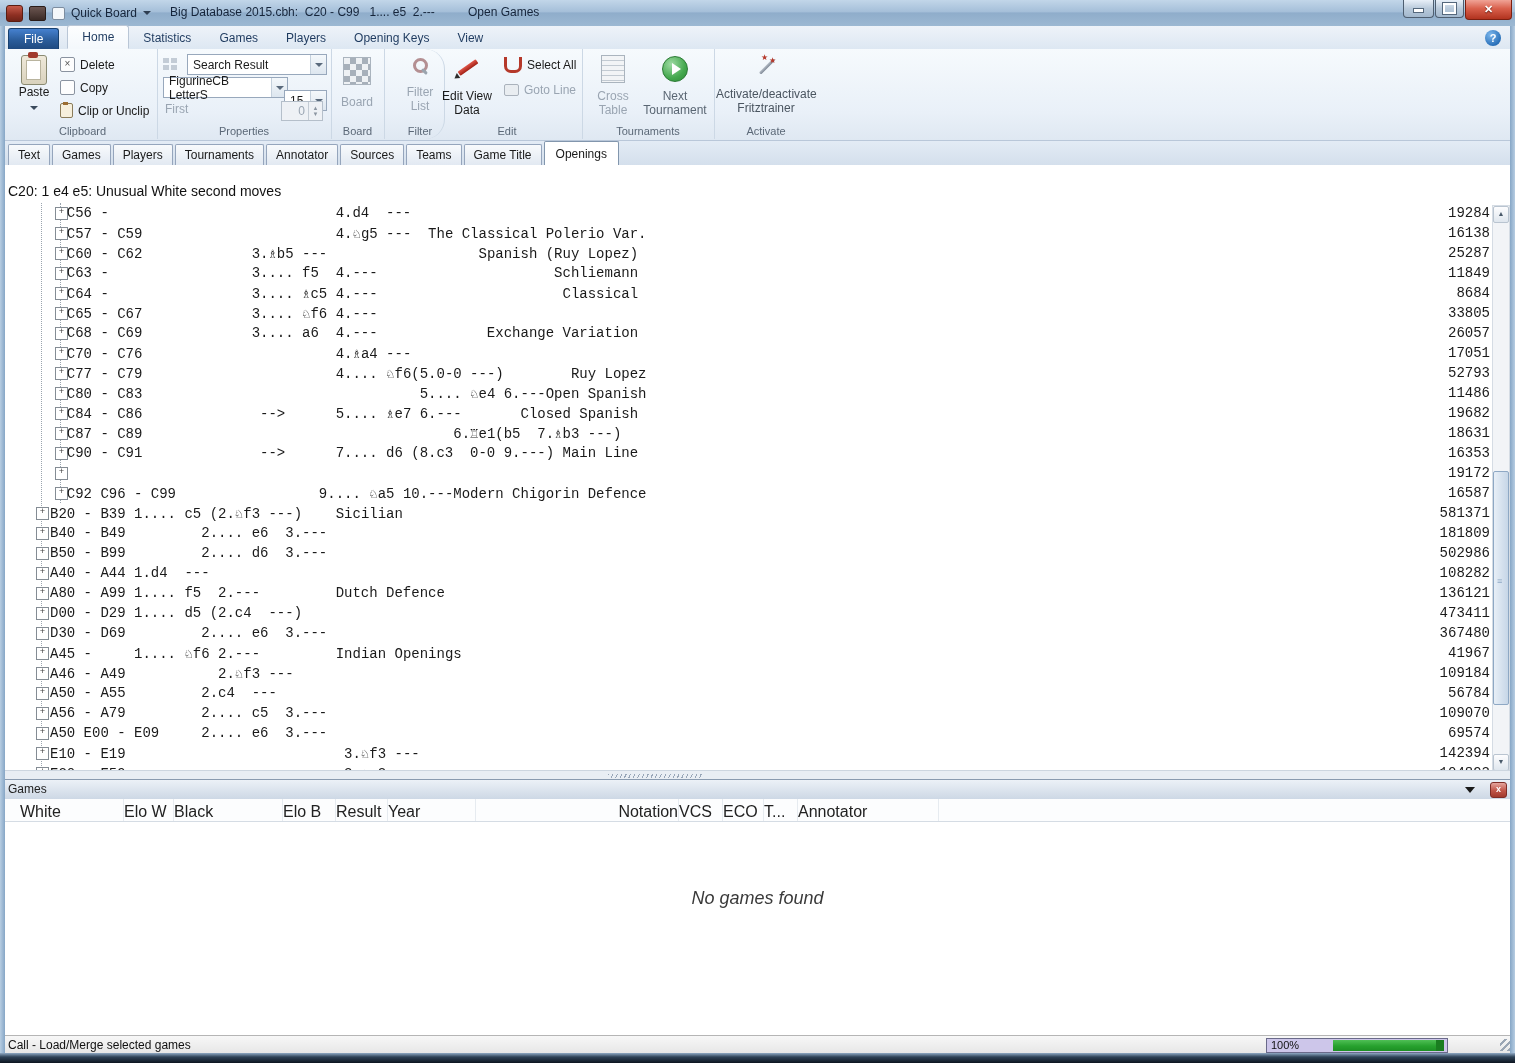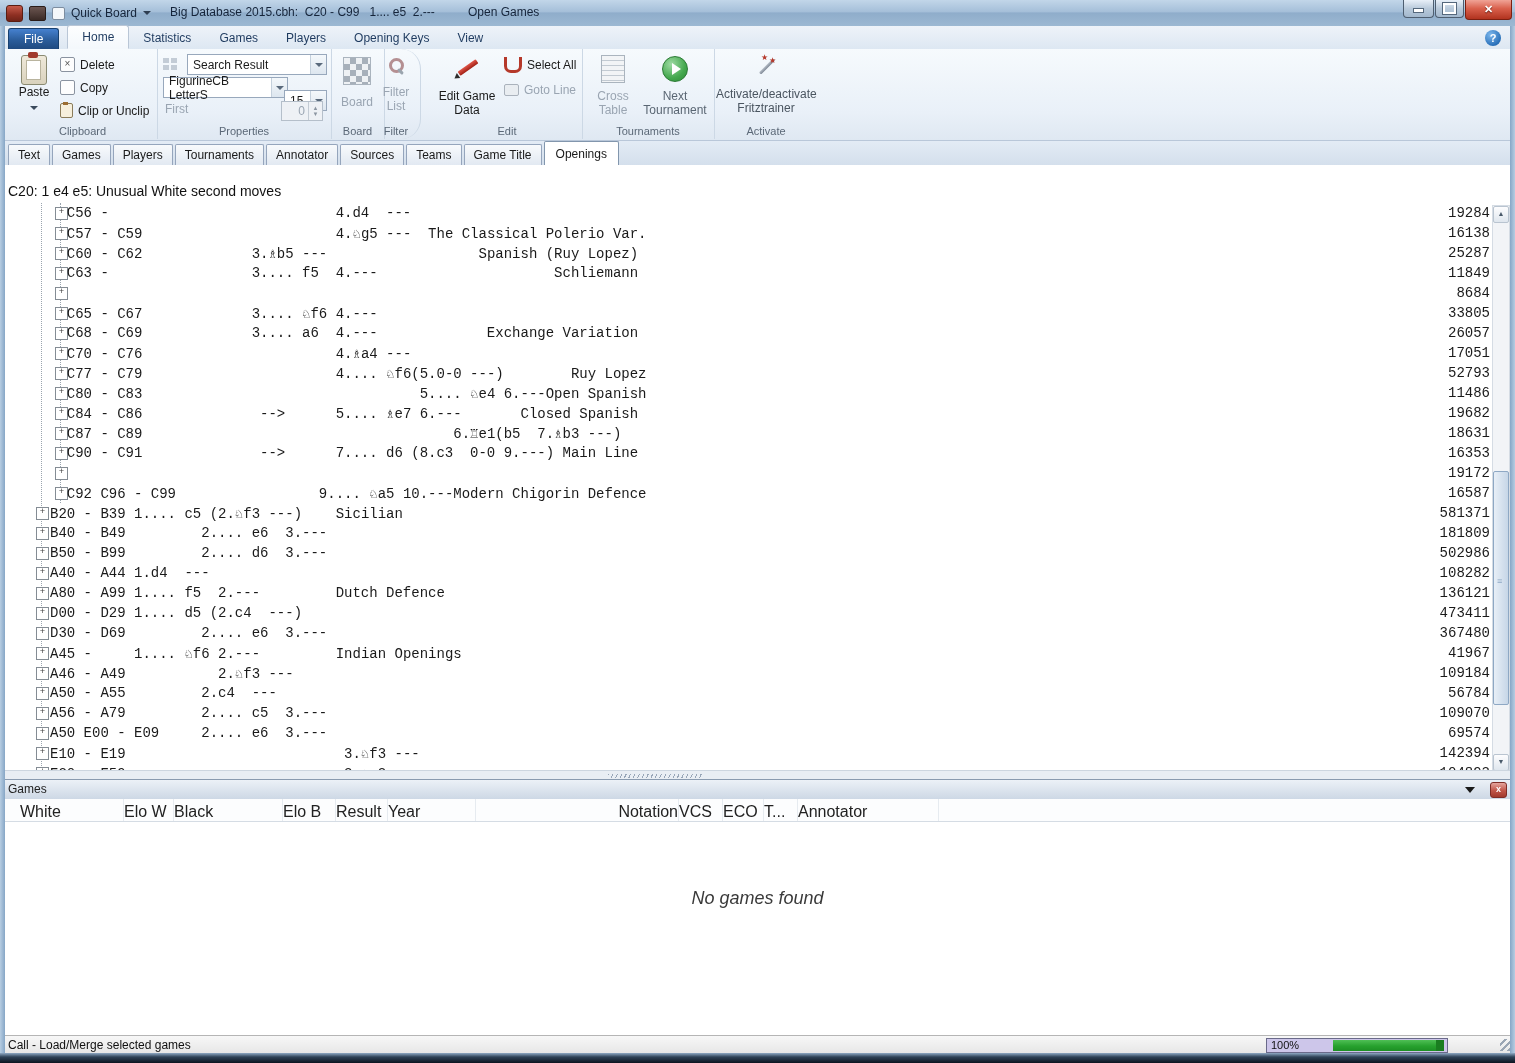--- a/index.html
+++ b/index.html
@@ -268,33 +268,33 @@
   </div>
 
   <div class="rgroup" style="left:331px;width:53px;">
     <div class="bigbtn dis" style="left:6px;top:8px;width:40px;">
       <div class="checker"></div>
       <div style="margin-top:10px;">Board</div>
     </div>
     <div class="glabel">Board</div>
   </div>
 
-  <div class="rgroup" style="left:372px;width:48px;border-radius:20px;">
+  <div class="rgroup" style="left:396px;width:48px;border-radius:20px;">
     <div class="bigbtn dis" style="left:5px;top:8px;width:38px;">
       <div class="mag"></div>
       <div style="margin-top:12px;">Filter</div>
       <div>List</div>
     </div>
     <div class="glabel">Filter</div>
   </div>
 
   <div class="rgroup" style="left:432px;width:150px;">
     <div class="bigbtn" style="left:4px;top:6px;width:62px;">
       <div class="pencil"></div>
-      <div style="margin-top:8px;">Edit Game</div>
+      <div style="margin-top:8px;">Edit View</div>
       <div>Data</div>
     </div>
     <div class="rsmall" style="left:72px;top:8px;">
       <span class="magnet"></span>
       <span>Select All</span>
     </div>
     <div class="rsmall dis" style="left:72px;top:34px;">
       <span class="gotoico"></span>
       <span>Goto Line</span>
     </div>
@@ -365,20 +365,21 @@
         <span class="ttext">  C60 - C62             3.♗b5 ---                  Spanish (Ruy Lopez)</span>
         <span class="tcount">25287</span>
       </div>
       <div class="trow" style="top: 60px;">
         <span class="plusbox" style="left: 55px;">+</span>
         <span class="ttext">  C63 -                 3.... f5  4.---                     Schliemann</span>
         <span class="tcount">11849</span>
       </div>
       <div class="trow" style="top: 80px;">
         <span class="plusbox" style="left: 55px;">+</span>
+        <span class="ttext">  C64 -                 3.... ♗c5 4.---                      Classical</span>
         <span class="tcount">8684</span>
       </div>
       <div class="trow" style="top: 100px;">
         <span class="plusbox" style="left: 55px;">+</span>
         <span class="ttext">  C65 - C67             3.... ♘f6 4.---</span>
         <span class="tcount">33805</span>
       </div>
       <div class="trow" style="top: 120px;">
         <span class="plusbox" style="left: 55px;">+</span>
         <span class="ttext">  C68 - C69             3.... a6  4.---             Exchange Variation</span>

